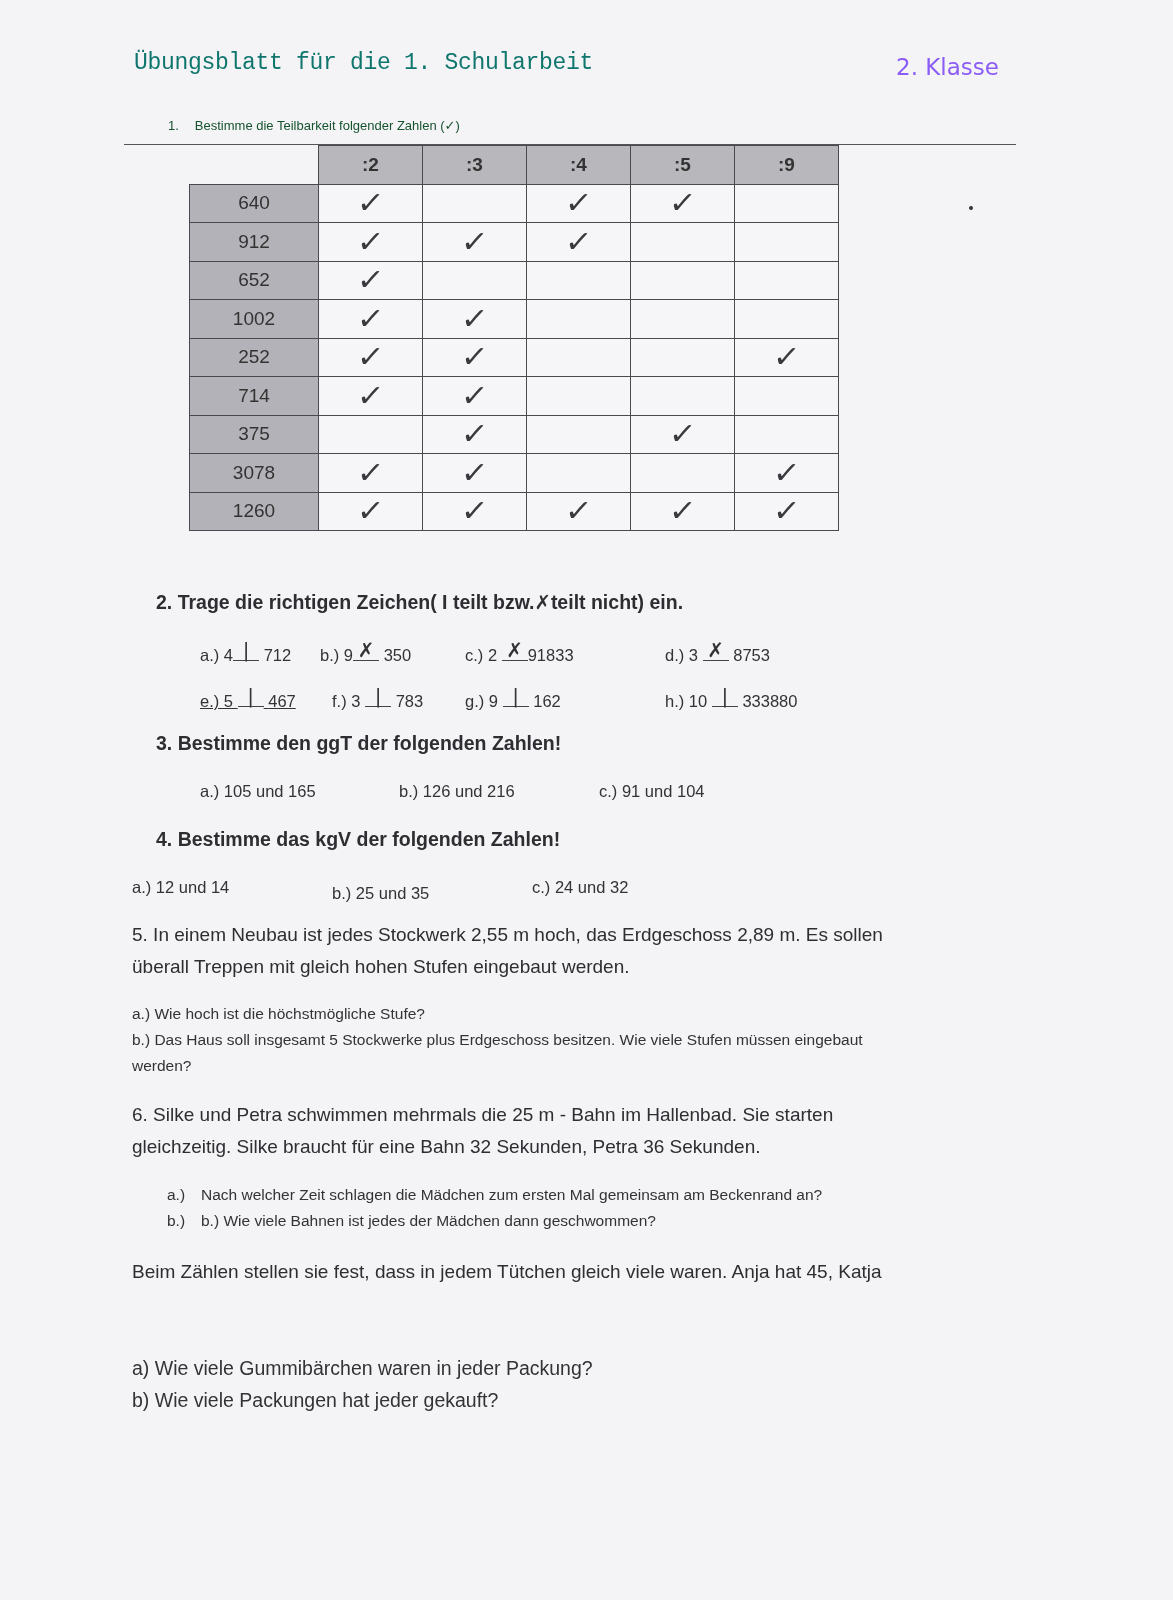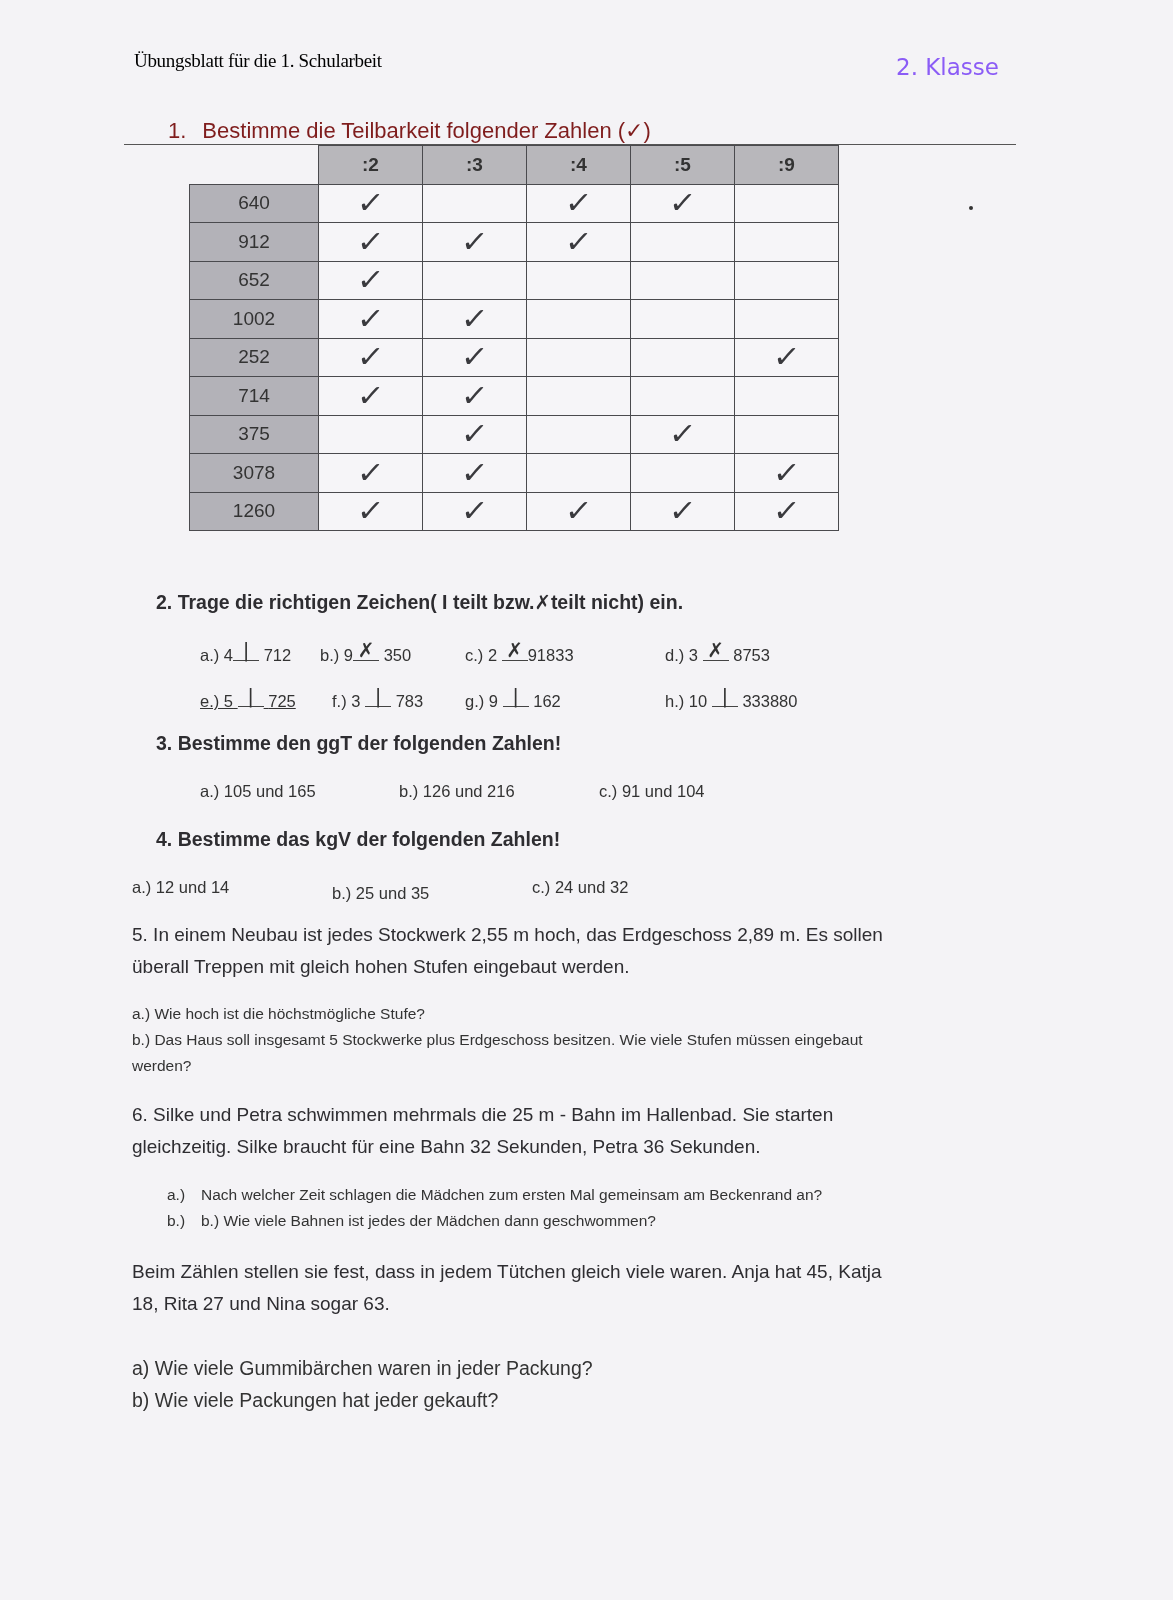--- a/index.html
+++ b/index.html
@@ -5,23 +5,23 @@
   html, body { margin: 0; padding: 0; }
   body {
     width: 1173px; height: 1600px;
     background: #f4f3f6;
     font-family: "Liberation Sans", "DejaVu Sans", sans-serif;
     color: #2b2a2e;
     position: relative;
     overflow: hidden;
   }
   .abs { position: absolute; }
-  .title { left: 134px; top: 50px; font-size: 19px; font-family: Liberation Serif, serif; letter-spacing: -0.3px; color: #000000; }
+  .title { left: 134px; top: 50px; font-size: 23px; font-family: Liberation Mono, monospace; letter-spacing: -0.3px; color: #0f766e; }
   .klasse { left: 896px; top: 54px; font-size: 23px; font-family: "DejaVu Sans", sans-serif; color: #8b5cf6; }
-  .q1 { left: 168px; top: 118px; font-size: 22px; color: #7f1d1d; }
+  .q1 { left: 168px; top: 118px; font-size: 13px; color: #14532d; }
   .q1 .num { margin-right: 16px; }
   .rule { left: 124px; top: 144px; width: 892px; height: 0; border-top: 1.5px solid #555; }
   .dot { left: 969px; top: 206px; width: 4px; height: 4px; border-radius: 50%; background: #333; }
 
   table.div {
     position: absolute; left: 189px; top: 145px;
     border-collapse: collapse;
   }
   table.div td, table.div th {
     border: 1.5px solid #4a4a4e;
@@ -150,21 +150,21 @@
   <span>b.) 9</span><span class="blank"><span class="mark">✗</span></span> <span>350</span>
 </div>
 <div class="abs item" style="left:465px; top:641px;">
   <span>c.) 2</span> <span class="blank"><span class="mark">✗</span></span><span>91833</span>
 </div>
 <div class="abs item" style="left:665px; top:641px;">
   <span>d.) 3</span> <span class="blank"><span class="mark">✗</span></span> <span>8753</span>
 </div>
 
 <div class="abs item" style="left:200px; top:687px;text-decoration:underline;">
-  <span>e.) 5</span> <span class="blank"><span class="mark">|</span></span> <span>725</span>
+  <span>e.) 5</span> <span class="blank"><span class="mark">|</span></span> <span>467</span>
 </div>
 <div class="abs item" style="left:332px; top:687px;">
   <span>f.) 3</span> <span class="blank"><span class="mark">|</span></span> <span>783</span>
 </div>
 <div class="abs item" style="left:465px; top:687px;">
   <span>g.) 9</span> <span class="blank"><span class="mark">|</span></span> <span>162</span>
 </div>
 <div class="abs item" style="left:665px; top:687px;">
   <span>h.) 10</span> <span class="blank"><span class="mark">|</span></span> <span>333880</span>
 </div>
@@ -193,18 +193,17 @@
   <div>6. Silke und Petra schwimmen mehrmals die 25 m - Bahn im Hallenbad. Sie starten</div>
   <div>gleichzeitig. Silke braucht für eine Bahn 32 Sekunden, Petra 36 Sekunden.</div>
 </div>
 <div class="abs sub" style="left:167px; top:1182px;">
   <div><span style="display:inline-block; width:34px;">a.)</span><span>Nach welcher Zeit schlagen die Mädchen zum ersten Mal gemeinsam am Beckenrand an?</span></div>
   <div><span style="display:inline-block; width:34px;">b.)</span><span>b.) Wie viele Bahnen ist jedes der Mädchen dann geschwommen?</span></div>
 </div>
 
 <div class="abs para" style="left:132px; top:1256px;">
   <div>Beim Zählen stellen sie fest, dass in jedem Tütchen gleich viele waren. Anja hat 45, Katja</div>
-  <div>18, Rita 27 und Nina sogar 63.</div>
 </div>
 <div class="abs sub7" style="left:132px; top:1352px;">
   <div>a) Wie viele Gummibärchen waren in jeder Packung?</div>
   <div>b) Wie viele Packungen hat jeder gekauft?</div>
 </div>
 
 </body></html>

